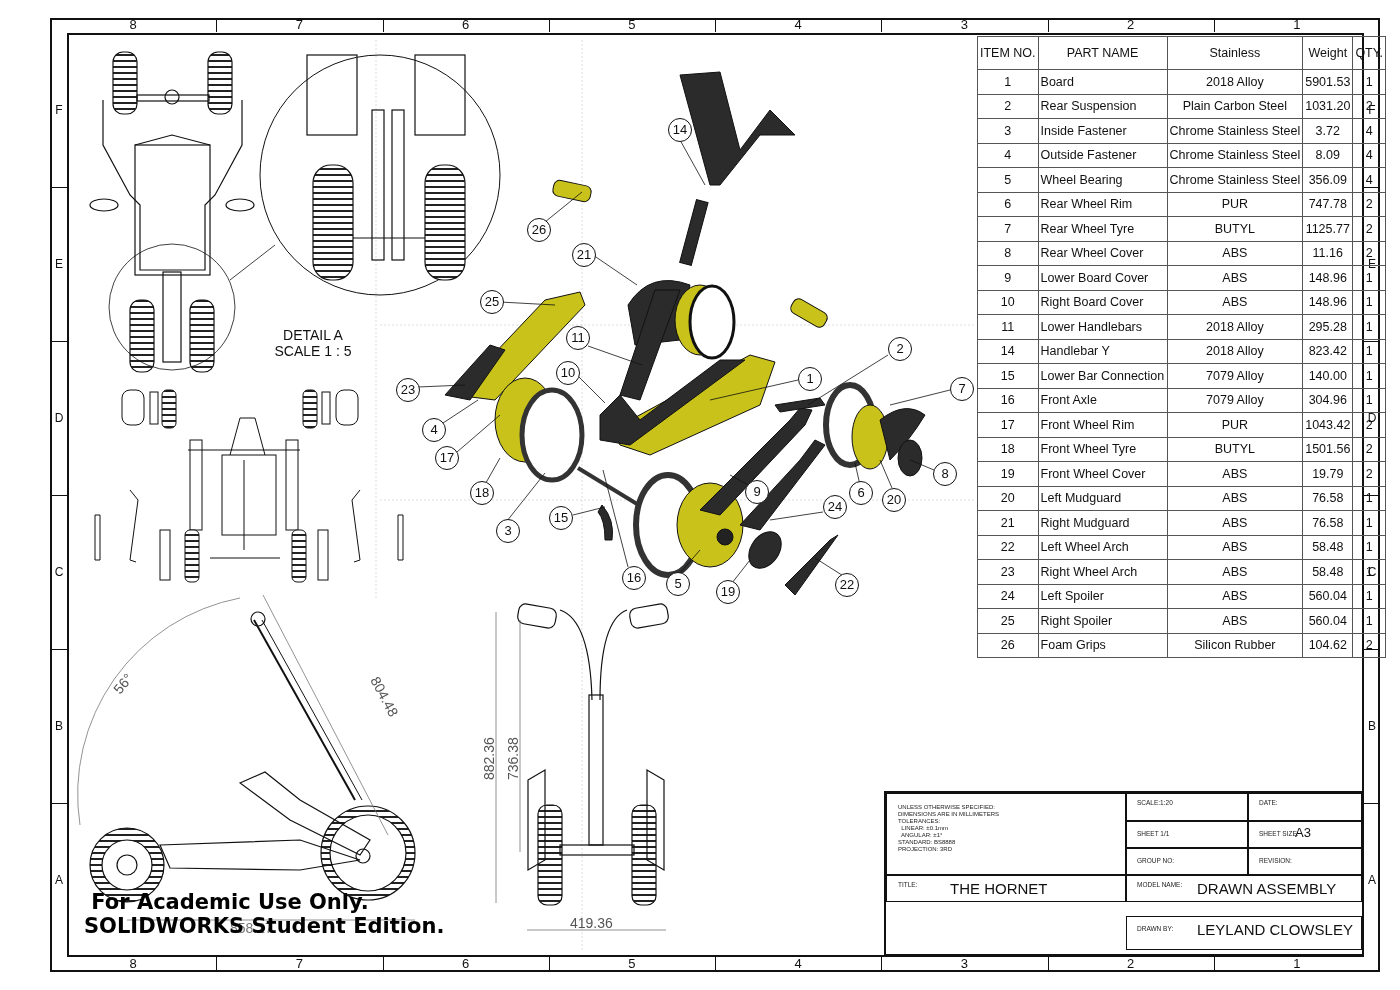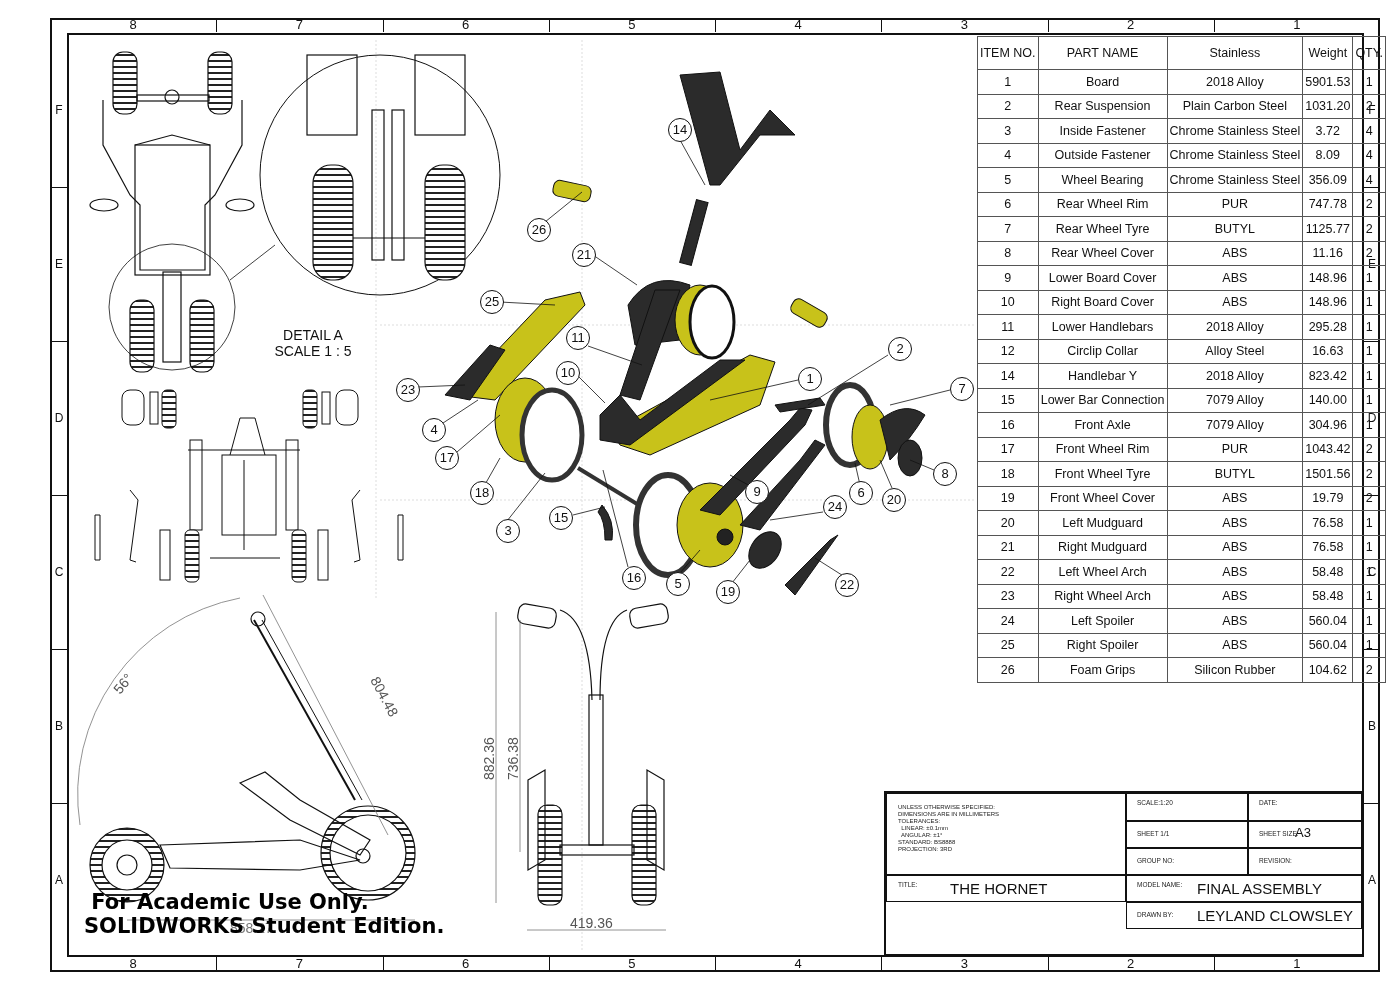--- a/index.html
+++ b/index.html
@@ -12,21 +12,21 @@
   .zone-top { top:18px; }
   .zone-bot { top:957px; }
   .zone-sep { position:absolute; width:1px; height:14px; background:#111; }
   .zone-side { position:absolute; width:16px; font-size:12px; text-align:center; color:#111; }
   .zone-hsep { position:absolute; height:1px; width:16px; background:#111; }
   
   #bom { position:absolute; left:977px; top:36px; border-collapse:collapse; font-size:12.5px; }
   #bom th, #bom td { border:1px solid #555; padding:0 2px; height:23.5px; white-space:nowrap; }
   #bom th { font-weight:normal; height:32px; }
   #bom td.c { text-align:center; }
-  #bom td.l { text-align:center; }
+  #bom td.l { text-align:left; }
   
   #tb { position:absolute; left:884px; top:791px; width:480px; height:165px; border:2px solid #111; box-sizing:border-box; }
   .tbcell { position:absolute; border:1px solid #111; box-sizing:border-box; }
   .tiny { font-size:6px; line-height:7px; color:#222; }
   .tblabel { font-size:6.5px; color:#222; position:absolute; }
   .tbval { font-size:15px; position:absolute; color:#111; }
   .balloon { position:absolute; width:22px; height:22px; border:1px solid #111; border-radius:50%; font-size:13px; text-align:center; line-height:22px; background:#fff; }
   #watermark { position:absolute; left:84px; top:890px; font-size:21px; font-weight:bold; color:#000; line-height:24px; font-family:"DejaVu Sans", sans-serif; }
 </style>
 </head>
@@ -381,27 +381,20 @@
         <td class="c">1</td>
       </tr>
       <tr>
         <td class="c">11</td>
         <td class="l">Lower Handlebars</td>
         <td class="c">2018 Alloy</td>
         <td class="c">295.28</td>
         <td class="c">1</td>
       </tr>
       <tr>
-        <td class="c">12</td>
-        <td class="l">Circlip Collar</td>
-        <td class="c">Alloy Steel</td>
-        <td class="c">16.63</td>
-        <td class="c">1</td>
-      </tr>
-      <tr>
         <td class="c">14</td>
         <td class="l">Handlebar Y</td>
         <td class="c">2018 Alloy</td>
         <td class="c">823.42</td>
         <td class="c">1</td>
       </tr>
       <tr>
         <td class="c">15</td>
         <td class="l">Lower Bar Connection</td>
         <td class="c">7079 Alloy</td>
@@ -518,23 +511,23 @@
   </div>
   <div class="tbcell" style="left:362px;top:55px;width:114px;height:27px">
     <span class="tblabel" style="left:10px;top:8px">REVISION:</span>
   </div>
   <div class="tbcell" style="left:0;top:82px;width:240px;height:27px">
     <span class="tblabel" style="left:11px;top:5px">TITLE:</span>
     <span class="tbval" style="left:63px;top:4px">THE HORNET</span>
   </div>
   <div class="tbcell" style="left:240px;top:82px;width:236px;height:27px">
     <span class="tblabel" style="left:10px;top:5px">MODEL NAME:</span>
-    <span class="tbval" style="left:70px;top:4px">FINAL ASSEMBLY</span>
-  </div>
-  <div class="tbcell" style="left:240px;top:109px;width:236px;height:27px">
+    <span class="tbval" style="left:70px;top:4px">DRAWN ASSEMBLY</span>
+  </div>
+  <div class="tbcell" style="left:240px;top:123px;width:236px;height:34px">
     <span class="tblabel" style="left:10px;top:8px">DRAWN BY:</span>
     <span class="tbval" style="left:70px;top:4px">LEYLAND CLOWSLEY</span>
   </div>
 </div>
 
 <div id="watermark">
   <div style="white-space:pre"> For Academic Use Only.</div>
   <div>SOLIDWORKS Student Edition.</div>
 </div>
 

